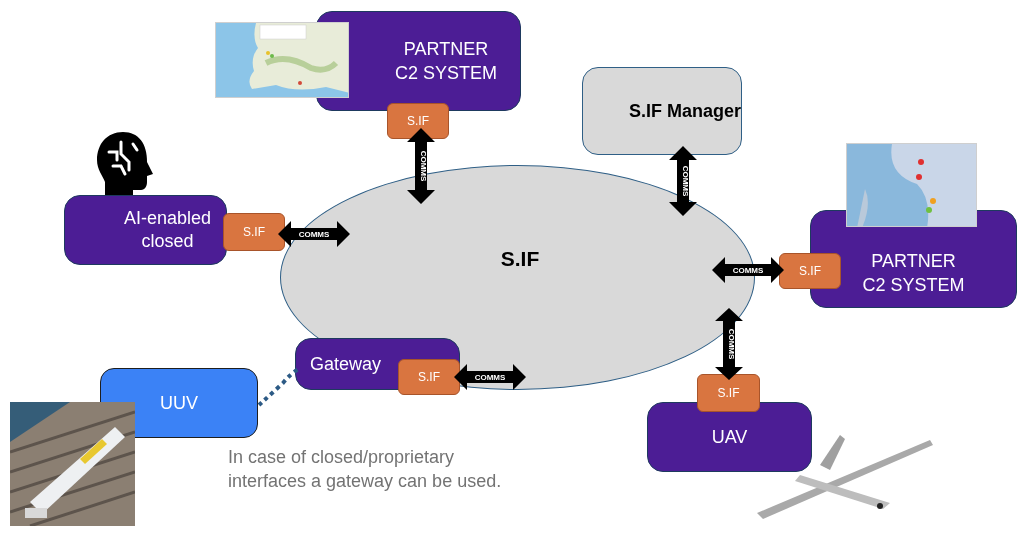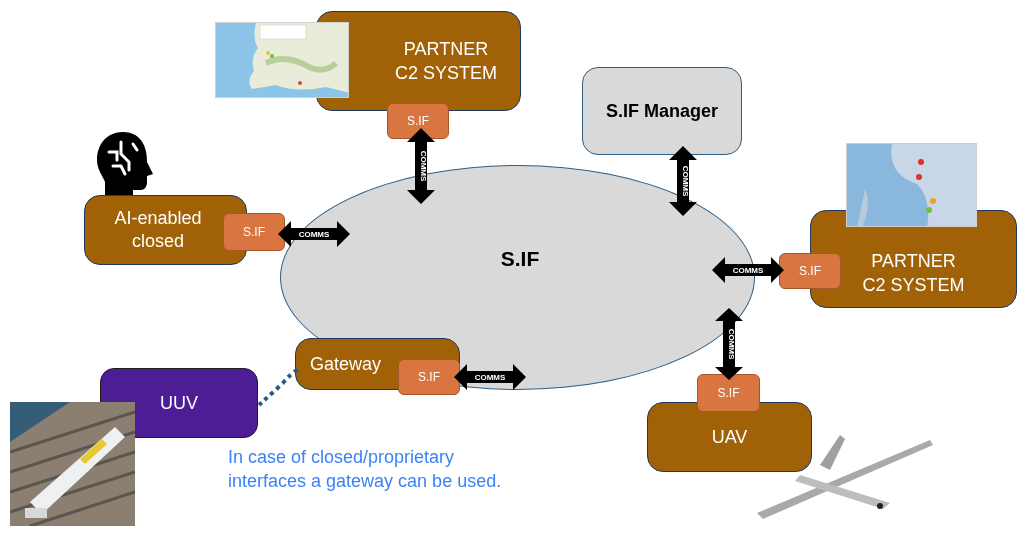--- a/index.html
+++ b/index.html
@@ -1,24 +1,24 @@
 <!DOCTYPE html>
 <html><head>
 <meta charset="utf-8">
 <style>
   html, body { margin: 0; padding: 0; background: #ffffff; }
   body { width: 1024px; height: 537px; position: relative; overflow: hidden; font-family: "Liberation Sans", sans-serif; }
   .abs { position: absolute; }
-  .box-blue { background: #a16207; border: 1.5px solid #1e3a5f; border-radius: 16px; color: #ffffff; display: flex; align-items: center; justify-content: center; text-align: center; box-sizing: border-box; }
-  .box-gray { background: #d9d9d9; border: 1.5px solid #2f5f86; border-radius: 16px; color: #000; display: flex; align-items: center; justify-content: center; text-align: center; box-sizing: border-box; font-weight: bold; }
-  .box-red { background: #4c1d95; border: 1.5px solid #1e1e1e; border-radius: 14px; color: #fff; display: flex; align-items: center; justify-content: center; box-sizing: border-box; }
+  .box-blue { background: #4c1d95; border: 1.5px solid #1e3a5f; border-radius: 16px; color: #ffffff; display: flex; align-items: center; justify-content: center; text-align: center; box-sizing: border-box; }
+  .box-gray { background: #d9d9d9; border: 1.5px solid #2f5f86; border-radius: 16px; color: #000; display: flex; align-items: center; justify-content: flex-end; text-align: center; box-sizing: border-box; font-weight: bold; }
+  .box-red { background: #3b82f6; border: 1.5px solid #1e1e1e; border-radius: 14px; color: #fff; display: flex; align-items: center; justify-content: center; box-sizing: border-box; }
   .sif { background: #d97540; border: 1.5px solid #a8542a; border-radius: 6px; color: #fff; font-size: 12px; display: flex; align-items: center; justify-content: center; box-sizing: border-box; }
   .ellipse { background: #d9d9d9; border: 1.5px solid #2f5f86; border-radius: 50%; box-sizing: border-box; }
   .center-label { color: #000; font-weight: bold; text-align: center; font-size: 21px; line-height: 1.35; }
-  .caption { color: #3b82f6; font-size: 18px; line-height: 1.35; }
+  .caption { color: #737373; font-size: 18px; line-height: 1.35; }
   .map { border: 1px solid #cfcfcf; box-sizing: border-box; overflow: hidden; }
   .photo { overflow: hidden; }
 </style>
 </head>
 <body>
 
 <div class="abs ellipse" style="left:280px; top:165px; width:475px; height:225px;"></div>
 <div class="abs center-label" style="left:355px; top:245px; width:330px;">
   <div>S.IF</div>
 </div>
@@ -68,21 +68,21 @@
 <div class="abs sif" style="left:779px; top:253px; width:62px; height:36px;">
   <span>S.IF</span>
 </div>
 
 <div class="abs" style="left:95px; top:130px; width:62px; height:70px;">
   <svg width="62" height="70" viewBox="0 0 62 70">
     <path d="M28 2 C12 2 2 14 2 30 C2 40 8 46 10 52 L10 70 H38 L38 60 L46 60 C50 60 52 56 52 52 L52 46 L58 44 L52 32 C52 14 44 2 28 2 Z" fill="#000"></path>
     <path d="M14 22 L22 22 L22 30 M26 12 L26 24 L34 32 L34 40 M18 36 L26 36 L30 44 M38 14 L42 20" stroke="#fff" stroke-width="3" fill="none" stroke-linecap="round"></path>
   </svg>
 </div>
-<div class="abs box-blue" style="left:84px; top:195px; width:163px; height:70px; font-size:18px; line-height:1.3; padding-right:15px;">
+<div class="abs box-blue" style="left:64px; top:195px; width:163px; height:70px; font-size:18px; line-height:1.3; padding-right:15px;justify-content:flex-end;">
   <div>
     <div>AI-enabled</div>
     <div>closed</div>
   </div>
 </div>
 <div class="abs sif" style="left:223px; top:213px; width:62px; height:38px;">
   <span>S.IF</span>
 </div>
 
 <div class="abs box-blue" style="left:295px; top:338px; width:165px; height:52px; font-size:18px; justify-content:flex-start; padding-left:14px;">

